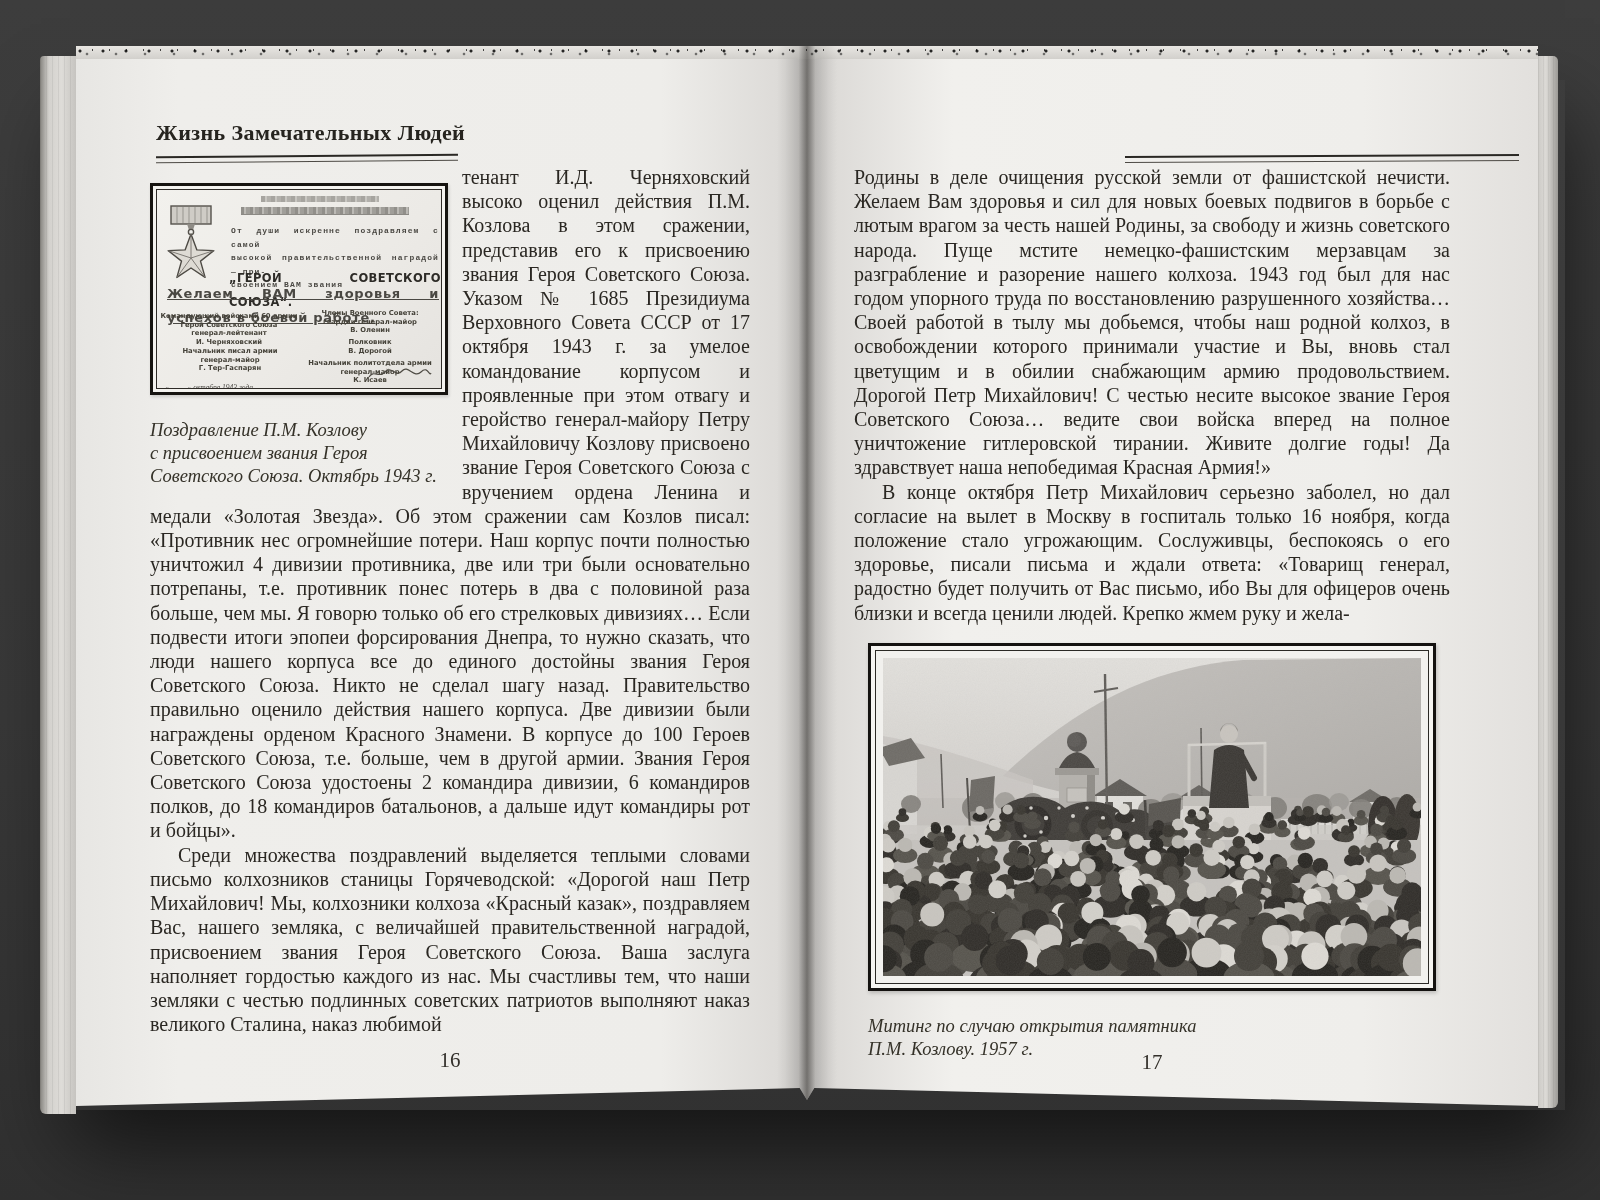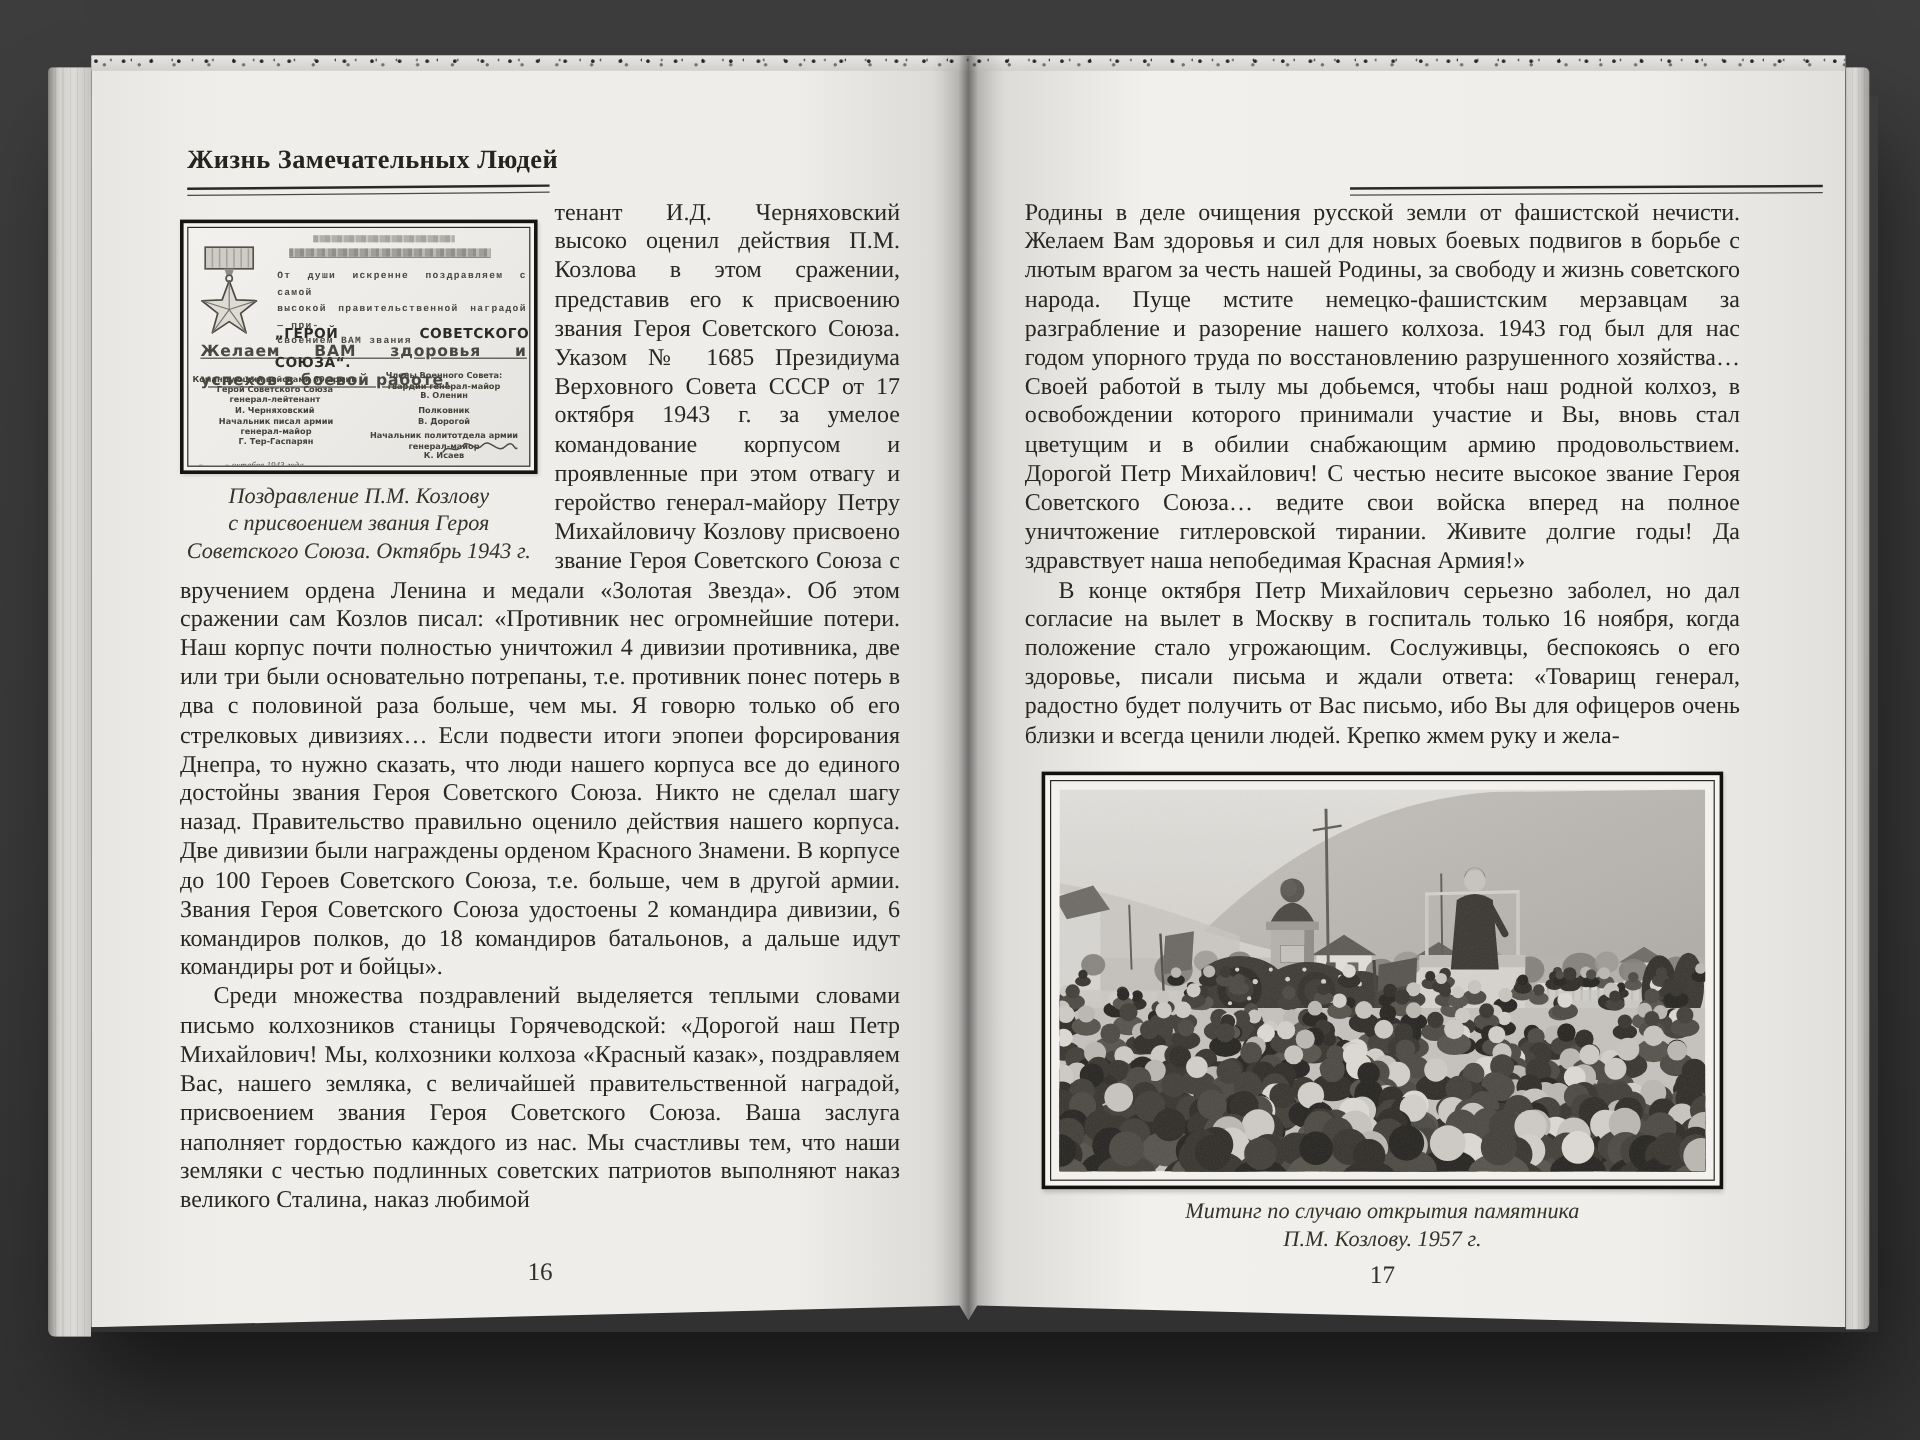--- a/index.html
+++ b/index.html
@@ -44,21 +44,21 @@
   .cert-wish{position:absolute;left:10px;top:92px;width:272px;font-family:"DejaVu Sans","Liberation Sans",sans-serif;font-weight:bold;font-size:13px;letter-spacing:.7px;color:#4a4843;text-decoration:underline;}
   .sig{position:absolute;font-family:"DejaVu Sans","Liberation Sans",sans-serif;font-weight:bold;font-size:6.8px;line-height:8.6px;color:#454239;text-align:center;white-space:pre-line;}
   .sig-commander{left:2px;top:122px;width:140px;}
   .sig-council{left:146px;top:119px;width:134px;}
   .sig-colonel{left:146px;top:148px;width:134px;}
   .sig-chief{left:12px;top:157px;width:122px;}
   .sig-political{left:146px;top:169px;width:134px;}
   .cert-date{position:absolute;left:8px;top:186px;font-style:italic;font-size:7.5px;color:#4a4843;}
   .scribble{position:absolute;right:8px;top:176px;}
   .star-medal{position:absolute;left:8px;top:14px;}
-  .figcap{margin-top:8px;font-style:italic;font-size:18.5px;line-height:23px;color:#353229;text-align:center;white-space:pre-line;}
+  .figcap{margin-top:24px;font-style:italic;font-size:18.5px;line-height:23px;color:#353229;white-space:pre-line;}
   
   .photo-fig{margin:18px auto 0;width:568px;}
   .photo-frame{border:3px solid #141210;padding:4px;background:#f5f4f1;box-shadow:1px 2px 4px rgba(0,0,0,.2);}
   .photo-inner{border:1px solid #2b2925;padding:7px;background:#f2f1ee;}
   .photo-inner svg{display:block;}
 </style>
 </head>
 <body>
 
 <div class="stage">

